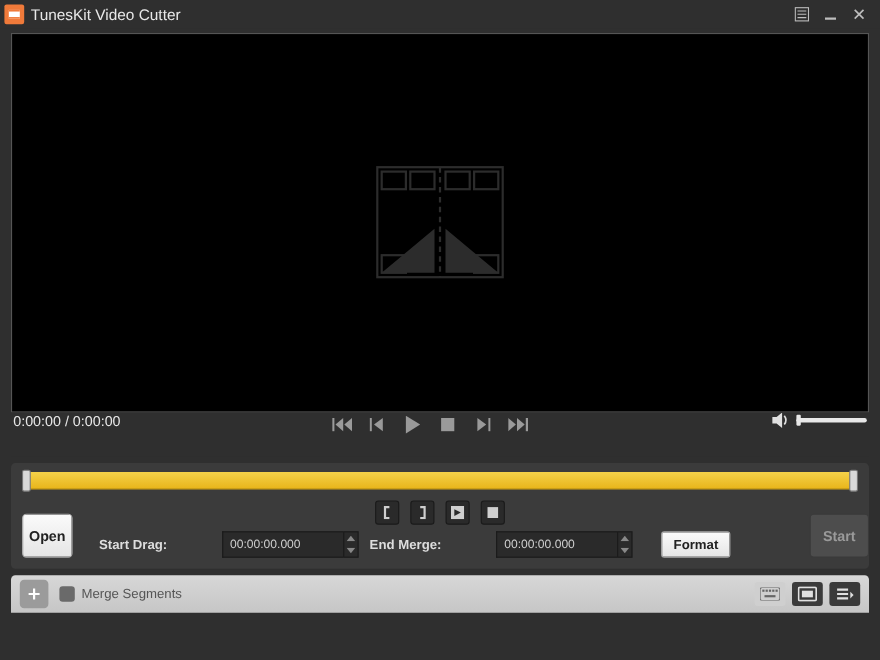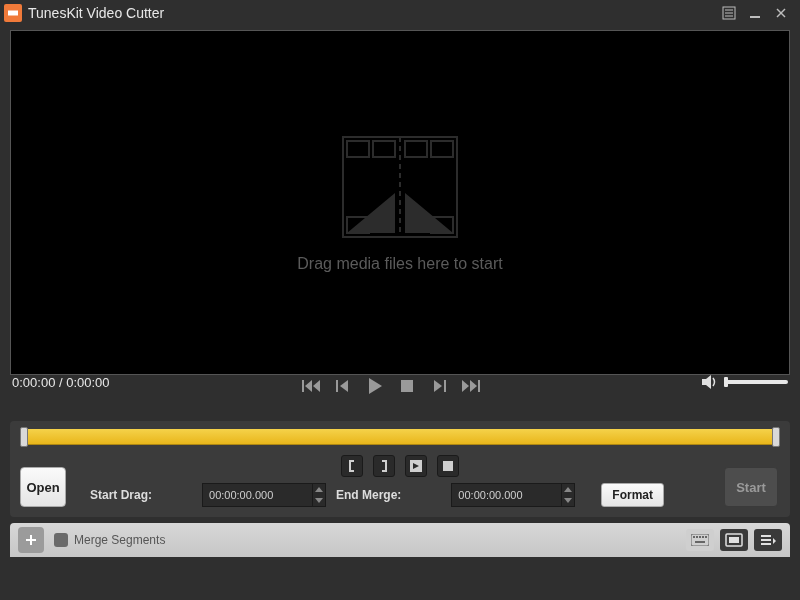--- a/index.html
+++ b/index.html
@@ -42,21 +42,21 @@
 
   .trim-row { display:flex; align-items:center; margin-top:6px; gap:10px;}
   .btn-open { width:46px; height:40px; background:linear-gradient(#fafafa,#e5e5e5); border:1px solid #aaa; border-radius:4px; color:#222; font-weight:600; font-size:13px; cursor:pointer; position:absolute; left:10px; bottom:10px;}
   .labels { display:flex; align-items:center; gap:10px; margin-left:70px;}
   .lbl { font-weight:600; color:#ddd; font-size:12px;}
   .timebox { display:flex; align-items:center;padding-left:40px;}
   .timebox input { width:110px; height:24px; background:#2a2a2a; border:1px solid #1a1a1a; color:#cfcfcf; padding:0 6px; font-size:11px; border-right:none;}
   .spinner { width:14px; height:24px; background:#2a2a2a; border:1px solid #1a1a1a; display:flex; flex-direction:column;}
   .spinner div{ flex:1; display:flex; align-items:center; justify-content:center;}
   .btn-format { height:24px; padding:0 10px; background:linear-gradient(#fafafa,#e5e5e5); border:1px solid #aaa; border-radius:3px; color:#222; font-weight:600; font-size:12px; cursor:pointer; margin-left:16px;}
-  .btn-start { position:absolute; right:12px; bottom:10px; width:54px; height:40px; background:#4d4d4d; border:1px solid #3a3a3a; border-radius:4px; color:#9a9a9a; font-weight:600; font-size:13px; cursor:pointer;}
+  .btn-start { position:absolute; right:0; bottom:10px; width:54px; height:40px; background:#4d4d4d; border:1px solid #3a3a3a; border-radius:4px; color:#9a9a9a; font-weight:600; font-size:13px; cursor:pointer;}
 
   
   .bottom { margin:6px 10px 0 10px; height:34px; background:linear-gradient(#d7d7d7,#c6c6c6); border-radius:4px 4px 0 0; display:flex; align-items:center; padding:0 8px;}
   .plus { width:26px; height:26px; background:#9b9b9b; border-radius:4px; display:flex; align-items:center; justify-content:center; color:#fff; cursor:pointer; margin-right:10px;}
   .merge-ck { width:14px; height:14px; background:#6a6a6a; border-radius:3px; margin-right:6px; cursor:pointer;}
   .merge-lbl { color:#555; font-size:12px;}
   .bottom-spacer { flex:1;}
   .bbtn { width:28px; height:22px; background:#3a3a3a; border-radius:3px; margin-left:6px; display:flex; align-items:center; justify-content:center; cursor:pointer;}
   .bbtn.light { background:#cfcfcf;}
   svg { display:block;}
@@ -106,21 +106,20 @@
           <rect x="38" y="8" width="22" height="16"></rect>
         <rect x="70" y="8" width="22" height="16"></rect>
           <rect x="96" y="8" width="22" height="16"></rect>
 
         <rect x="12" y="84" width="22" height="16"></rect>
           <rect x="96" y="84" width="22" height="16"></rect>
       </g>
       <polygon points="12,100 60,60 60,100" fill="#636363"></polygon>
       <polygon points="118,100 70,60 70,100" fill="#636363"></polygon>
     </svg>
-    <div class="drop-text">Drag media files here to start</div>
   </div>
 </div>
 
 <div class="playback">
   <div class="timecode">0:00:00 / 0:00:00</div>
   <div class="playback-spacer"></div>
   <div class="pbicons">
     <div class="pbicon">
       <svg width="18" height="14" viewBox="0 0 18 14">
           <rect x="0" y="1" width="2" height="12" fill="#9a9a9a"></rect>

